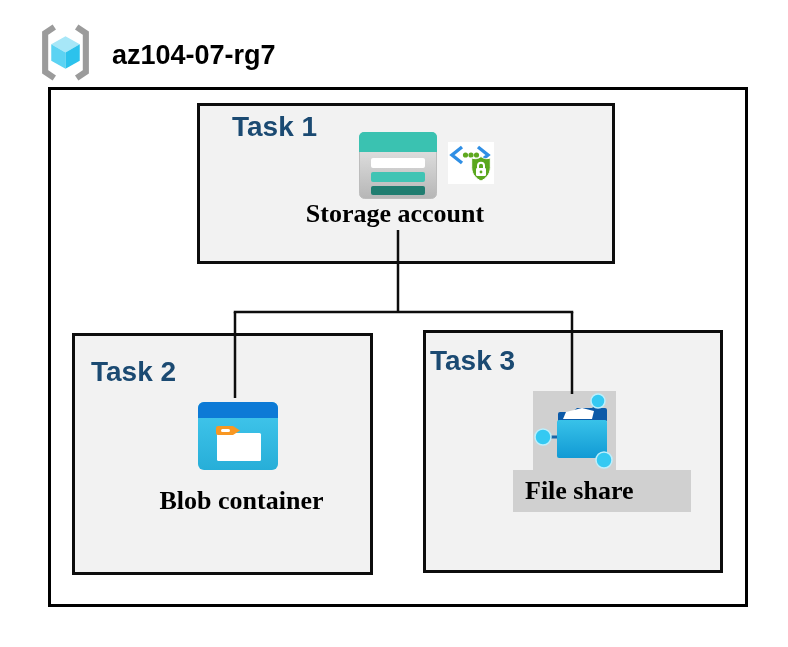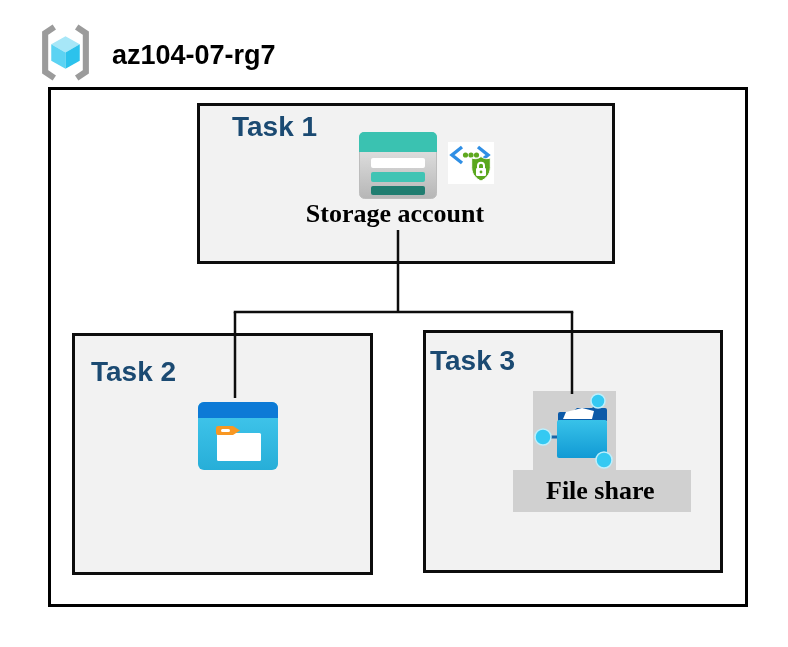--- a/index.html
+++ b/index.html
@@ -45,21 +45,21 @@
   .blob-icon{position:absolute;left:123px;top:66px;width:80px;height:68px;}
   .fileshare-bg{
     position:absolute;left:107px;top:58px;width:83px;height:79px;background:#d0d0d0;
   }
   .fileshare-icon{position:absolute;left:0;top:0;width:83px;height:79px;}
   .fileshare-label-bg{
     position:absolute;left:87px;top:137px;width:178px;height:42px;background:#d0d0d0;
     display:flex;align-items:center;
   }
   .fileshare-label-bg .item-label{
-    position:static;text-align:center;padding-left:33px;width:auto;
+    position:static;text-align:center;padding-left:12px;width:auto;
   }
   
   .connectors{
     position:absolute;left:0;top:0;width:788px;height:647px;
     pointer-events:none;
   }
 </style>
 </head>
 <body>
 
@@ -121,20 +121,21 @@
             <stop offset="1" stop-color="#27aed8"></stop>
         </linearGradient>
       </defs>
       <rect x="0" y="0" width="80" height="68" rx="6" fill="url(#blobCyan)"></rect>
       <path d="M6,0 h68 a6,6 0 0 1 6,6 v10 H0 V6 a6,6 0 0 1 6,-6 Z" fill="#0d7ad6"></path>
       <rect x="19" y="31" width="44" height="28" rx="1.5" fill="#ffffff"></rect>
       <path d="M20,24 h15 l7,4.5 -7,4.5 h-15 a2,2 0 0 1 -2,-2 v-5 a2,2 0 0 1 2,-2 Z" fill="#f89722"></path>
       <rect x="23" y="27" width="9" height="3" rx="1.5" fill="#ffffff"></rect>
     </svg>
 
+    <div class="item-label">Blob container</div>
   </div>
 
   <div class="task-box task3">
     <div class="task-label">Task 3</div>
 
     <div class="fileshare-bg">
       <svg class="fileshare-icon" viewBox="0 0 83 79">
         <defs>
           <linearGradient id="fsBlue" x1="0" y1="0" x2="0" y2="1">
             <stop offset="0" stop-color="#38c2e9"></stop>

